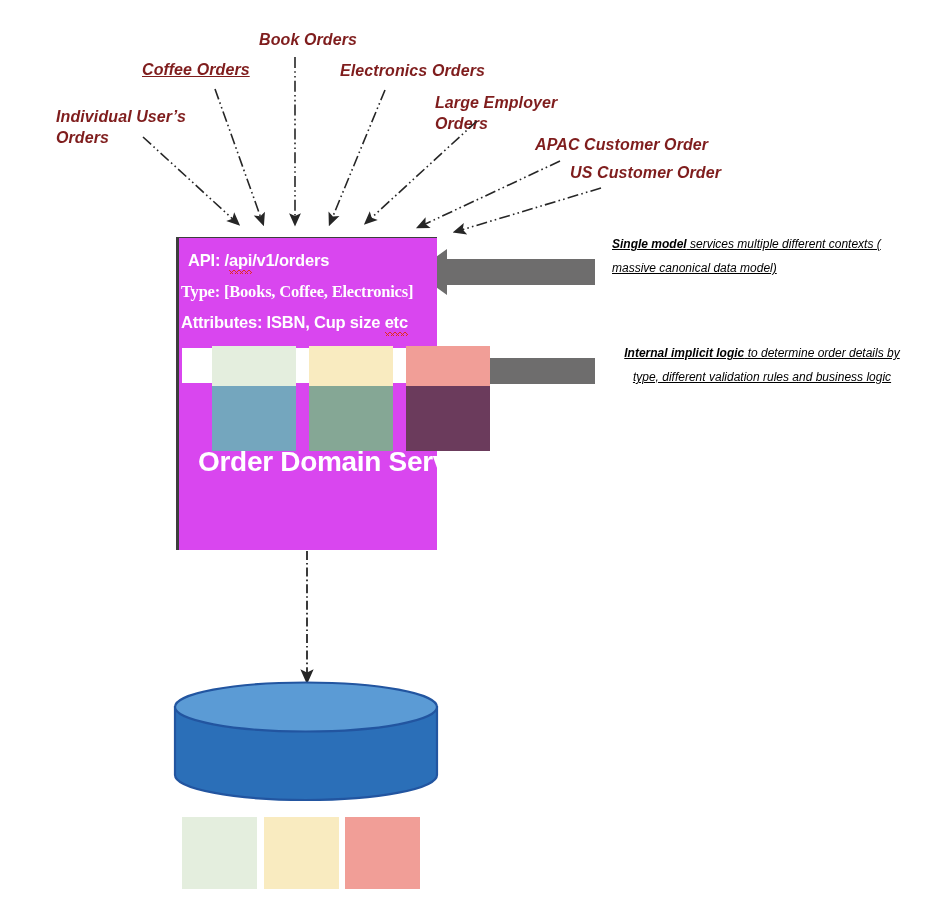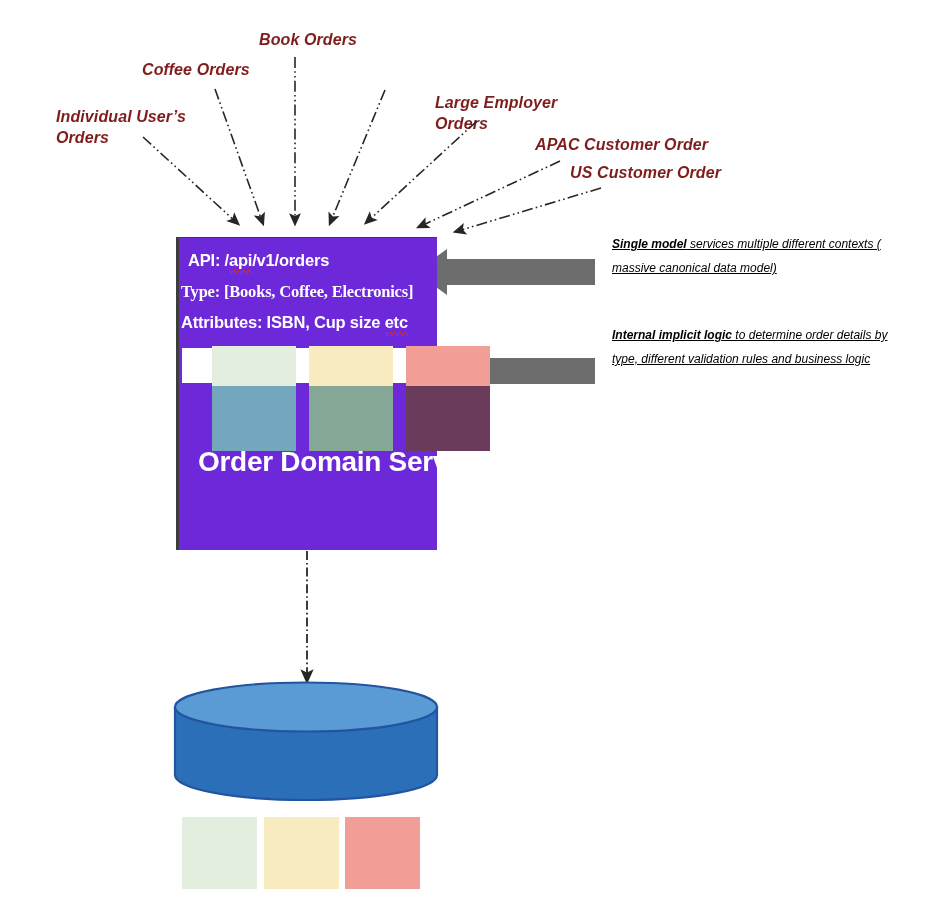--- a/index.html
+++ b/index.html
@@ -36,21 +36,21 @@
     height: 922px;
     pointer-events: none;
   }
   
   #service-box {
     position: absolute;
     left: 176px;
     top: 237px;
     width: 261px;
     height: 313px;
-    background: #6d28d9;
+    background: #d946ef;
     border-left: 3px solid #3d3d3d;
     border-top: 1px solid #3d3d3d;
     box-sizing: border-box;
   }
   .svc-line {
     position: absolute;
     color: #ffffff;
     font-family: "Liberation Sans", sans-serif;
     font-weight: bold;
     font-size: 16.5px;
@@ -115,34 +115,35 @@
     font-family: "Liberation Sans", sans-serif;
     font-style: italic;
     font-size: 12px;
     line-height: 24px;
     color: #000000;
     width: 300px;
     text-decoration: underline;
   }
   .anno b { font-weight: bold; }
   #anno-1 { left: 612px; top: 232px; }
-  #anno-2 { left: 612px; top: 323px; }
+  #anno-2 { left: 612px; top: 341px; text-align: center; }
 </style>
 </head>
 <body>
 
 <div id="canvas">
 
   <div class="lbl" style="left:56px; top:106px; width:150px;">Individual User’s
 Orders</div>
 
-  <div class="lbl" style="left:142px; top:59px; width:180px;">Coffee Orders</div>
+  <div class="lbl" style="left:142px; top:59px; width:180px;text-decoration:underline;">Coffee Orders</div>
 
   <div class="lbl" style="left:259px; top:29px; width:180px;">Book Orders</div>
 
+  <div class="lbl" style="left:340px; top:60px; width:200px;">Electronics Orders</div>
 
   <div class="lbl" style="left:435px; top:92px; width:180px;">Large Employer
 Orders</div>
 
   <div class="lbl" style="left:535px; top:134px; width:230px;">APAC Customer Order</div>
 
   <div class="lbl" style="left:570px; top:162px; width:230px;">US Customer Order</div>
 
   <svg class="svg-layer" viewBox="0 0 950 922">
     <defs>

